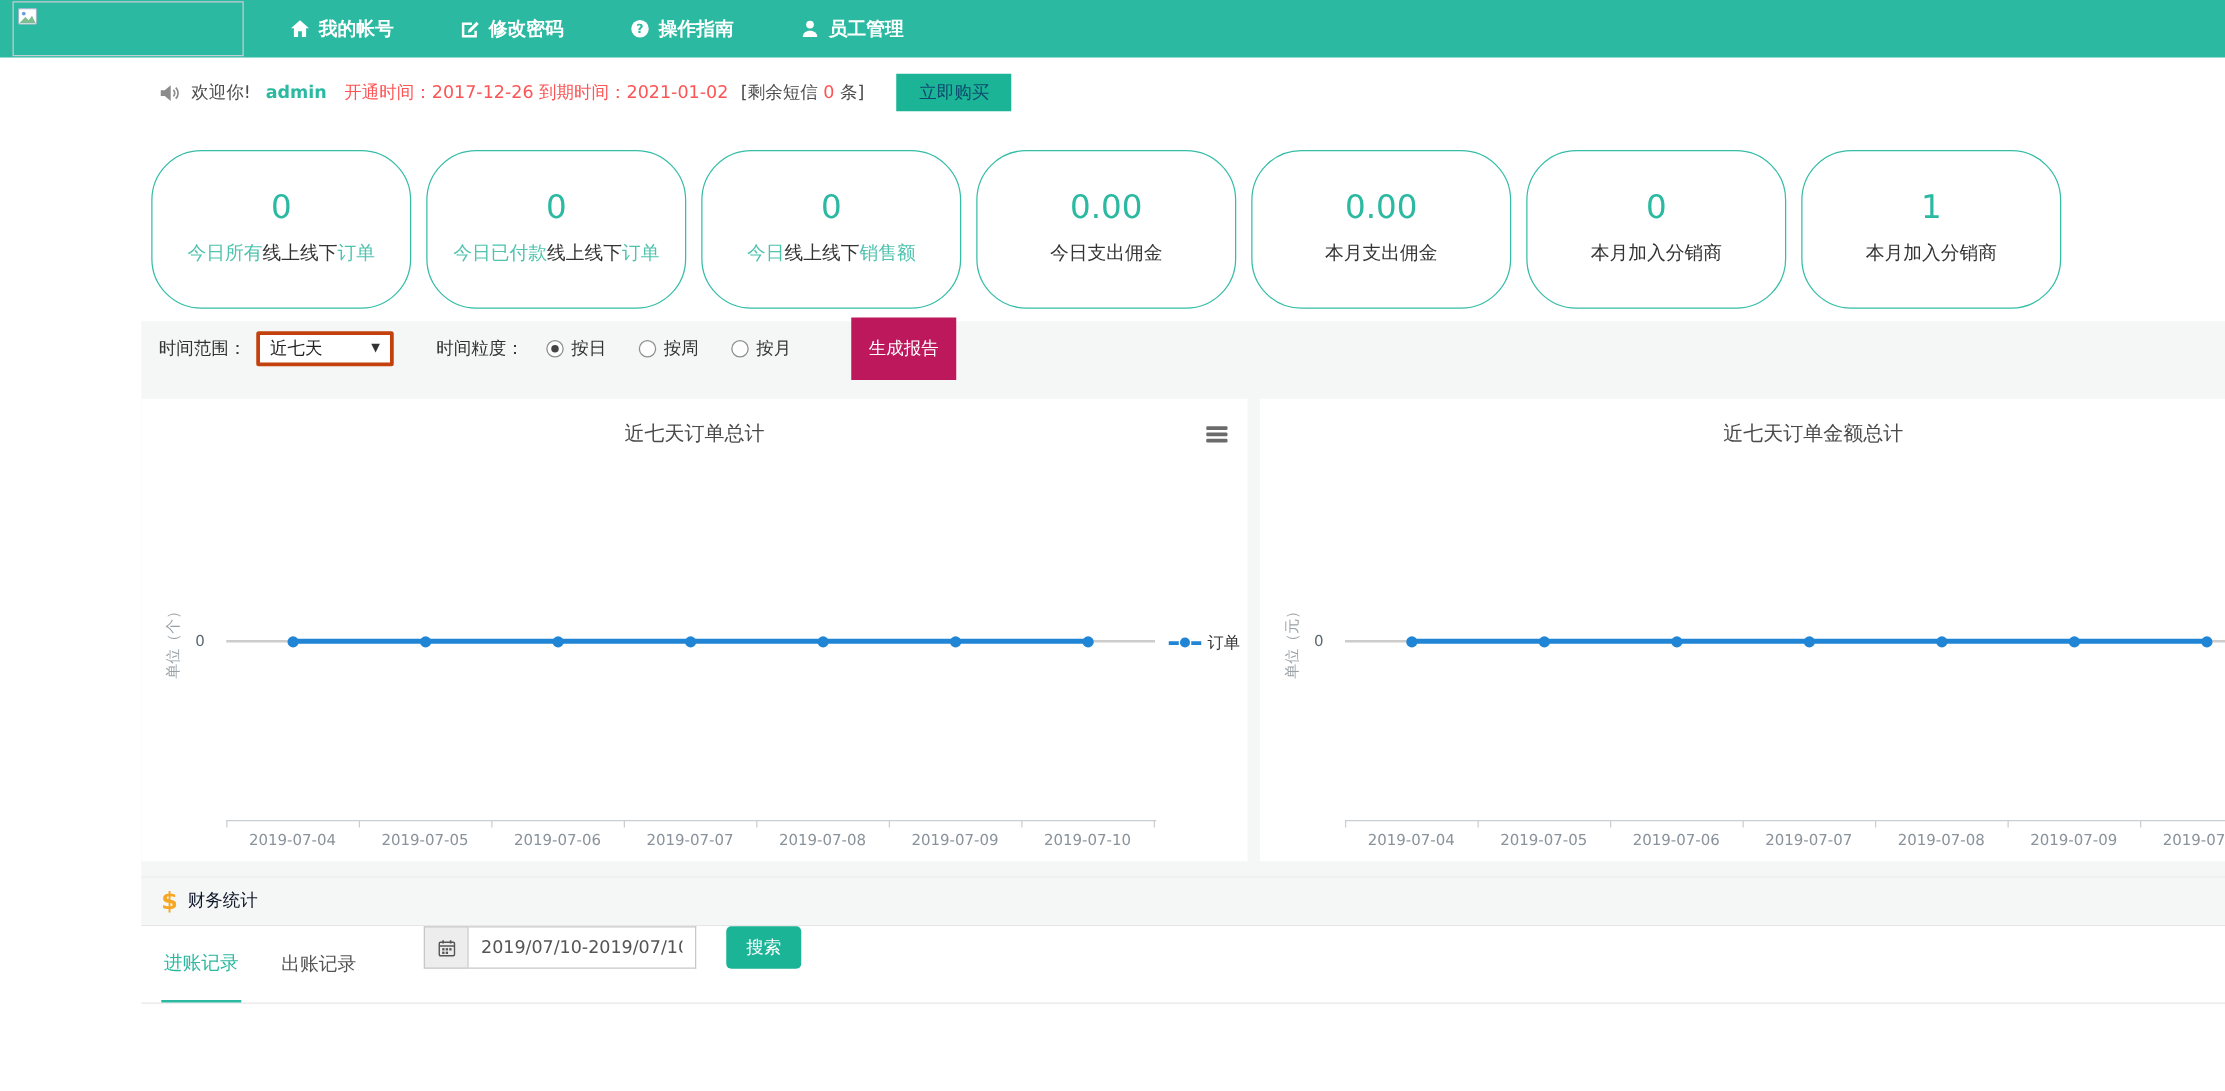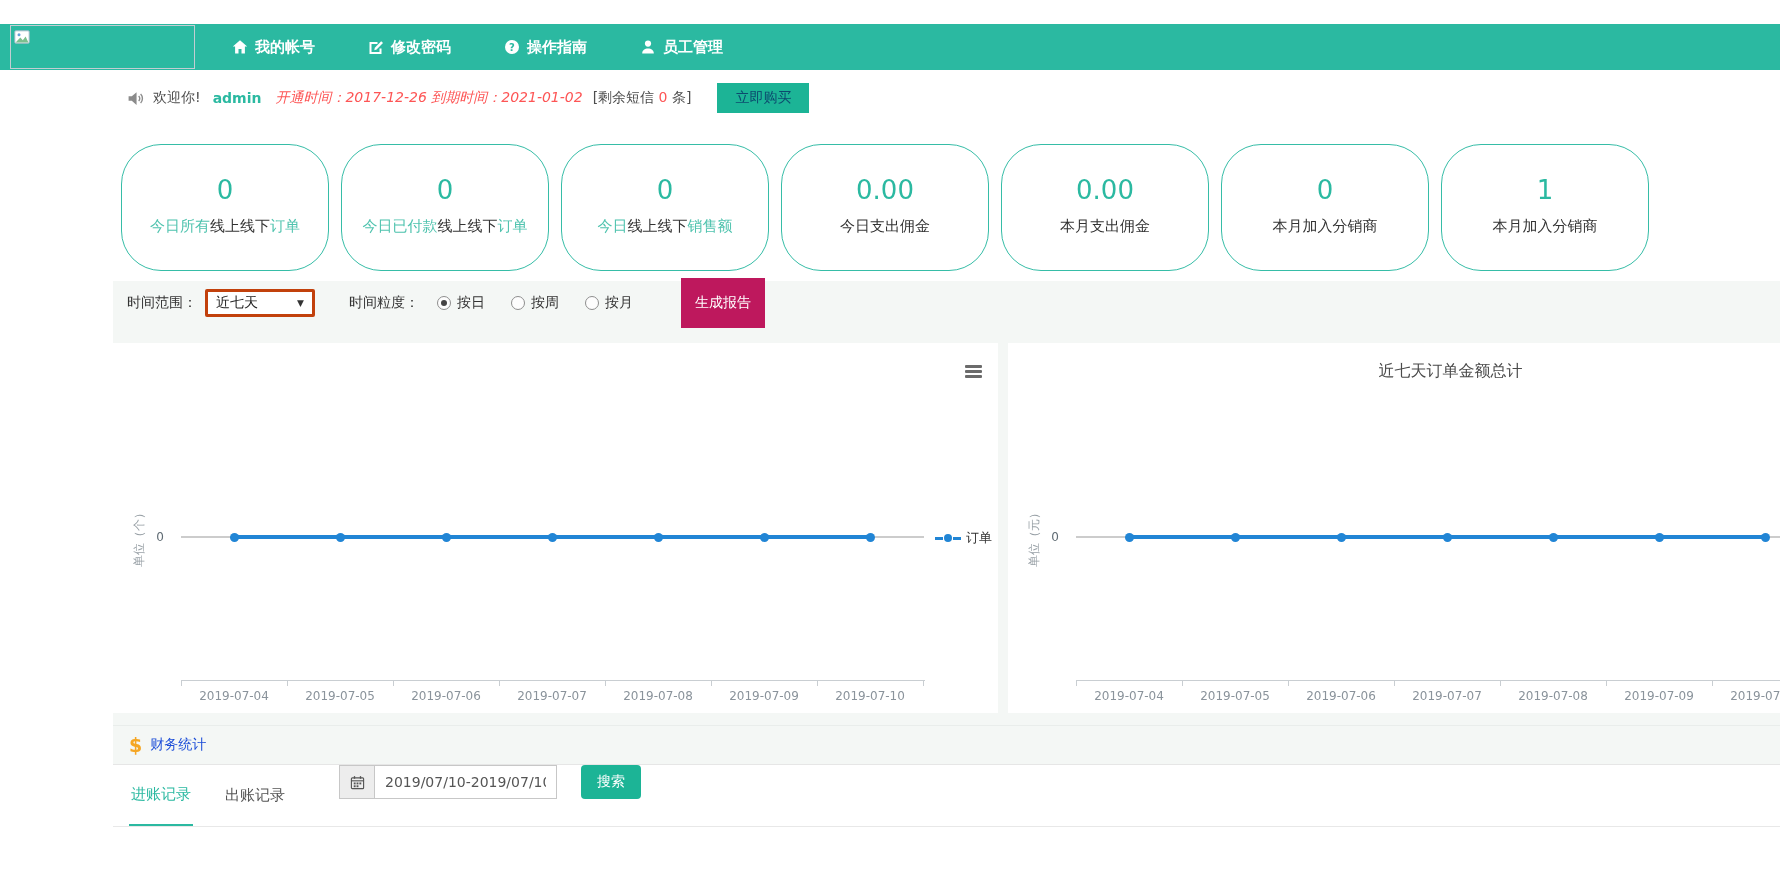--- a/index.html
+++ b/index.html
@@ -1,18 +1,18 @@
 <!DOCTYPE html>
 <html><head>
 <meta charset="utf-8">
 <style>
   * { margin:0; padding:0; box-sizing:border-box; }
   html,body { width:1780px; height:873px; overflow:hidden; background:#fff;
     font-family:"DejaVu Sans","Liberation Sans",sans-serif; }
-  .page { position:relative; width:1780px; height:738px;margin-top:24px; }
+  .page { position:relative; width:1780px; height:738px; }
 
   
   .top-header { position:absolute; left:0; top:0; width:1780px; height:46px;
     background:#2bb9a1; z-index:5; }
   .logo-box { position:absolute; left:10px; top:1px; width:185px; height:44px;
     border:1px solid #c3cdd2; }
   .logo-box svg { position:absolute; left:3px; top:3px; }
   .top-nav { position:absolute; left:232px; top:0; height:46px; display:flex; align-items:center; }
   .nav-item { display:flex; align-items:center; gap:7px; color:#fff; font-size:15px;
     font-weight:bold; margin-right:53px; cursor:pointer; }
@@ -26,21 +26,21 @@
     font-size:14px; letter-spacing:1px; border-top:1px solid rgba(0,0,0,0.10); cursor:pointer; }
 
   
   .main { position:absolute; left:113px; top:46px; width:1667px; height:827px; }
 
   .welcome-bar { height:56px; background:#fff; display:flex; align-items:center;
     padding-left:14px; font-size:14px; color:#555; }
   .welcome-bar .spk { margin-right:9px; display:flex; }
   .w-greet { margin-right:12px; color:#4d4d4d; }
   .w-admin { color:#2bb9a1; font-weight:bold; margin-right:14px; }
-  .w-period { color:#fd5555; margin-right:10px;font-style:italic; }
+  .w-period { color:#fd5555; margin-right:10px; }
   .w-sms { color:#4d4d4d; }
   .w-sms b { color:#fd5555; font-weight:normal; }
   .buy-btn { margin-left:26px; background:#1cb496; color:#0c4a6e; border:none;
     font-size:14px; padding:6px 18px; cursor:pointer; }
 
   
   .cards { display:flex; gap:12px; padding:18px 0 10px 8px; overflow:hidden; background:#fff; }
   .card { flex:0 0 208px; height:127px; border:1px solid #36bda7; border-radius:40px;
     background:#fff; text-align:center; padding-top:30px; }
   .card .num { color:#2bb9a1; font-size:26px; line-height:30px; }
@@ -86,21 +86,21 @@
   .legend { position:absolute; display:flex; align-items:center; cursor:pointer; }
   .legend .lmark { display:flex; align-items:center; margin-right:5px; }
   .legend .lline { width:8px; height:3px; background:#2185d5; }
   .legend .ldot { width:8px; height:8px; border-radius:50%; background:#2185d5; margin:0 1px; }
   .legend .ltext { font-size:13px; color:#333; }
 
   
   .finance-bar { height:40px; background:#f4f7f5; border-top:1px solid #e9edeb;
     border-bottom:1px solid #e6e6e6; display:flex; align-items:center; padding-left:16px; }
   .dollar { color:#f5a623; font-size:19px; font-weight:bold; margin-right:8px; }
-  .finance-title { font-size:14px; color:#1d4ed8; }
+  .finance-title { font-size:14px; color:#0f172a; }
 
   .tabs-row { height:62px; display:flex; align-items:flex-start; padding:0 16px;
     border-bottom:1px solid #e8e8e8; background:#fff; }
   .tab { height:100%; display:flex; align-items:center; font-size:15px; color:#555;
     margin-right:30px; cursor:pointer; padding:0 2px; }
   .tab.active { color:#2bb9a1; border-bottom:2px solid #2bb9a1; }
   .date-group { display:flex; align-items:center; margin-left:22px; }
   .cal-btn { width:36px; height:34px; background:#ededed; border:1px solid #c7c7c7;
     display:flex; align-items:center; justify-content:center; cursor:pointer; }
   .date-input { width:182px; height:34px; border:1px solid #c7c7c7; border-left:none;
@@ -235,20 +235,21 @@
             </span>
             <span class="radio-opt">
               <span class="radio-circle"></span>
               <span>按月</span>
             </span>
           </div>
         <button class="report-btn">生成报告</button>
       </div>
       <div class="charts" id="charts">
           <div class="chart-panel">
+            <div class="ch-title">近七天订单总计</div>
             <div class="hamburger">
               <i></i>
               <i></i>
               <i></i>
             </div>
             <div class="ylab" style="left:26px;top:194px">单位（个）</div>
             <div class="ytick" style="left:47px;top:194px">0</div>
             <div class="axis-line" style="left:68px;top:193px;width:743px"></div>
             <div class="data-line" style="left:121px;top:192px;width:636px;background:#2185d5"></div>
             <div class="dot" style="left:116.5px;top:189.5px;background:#2185d5"></div>

